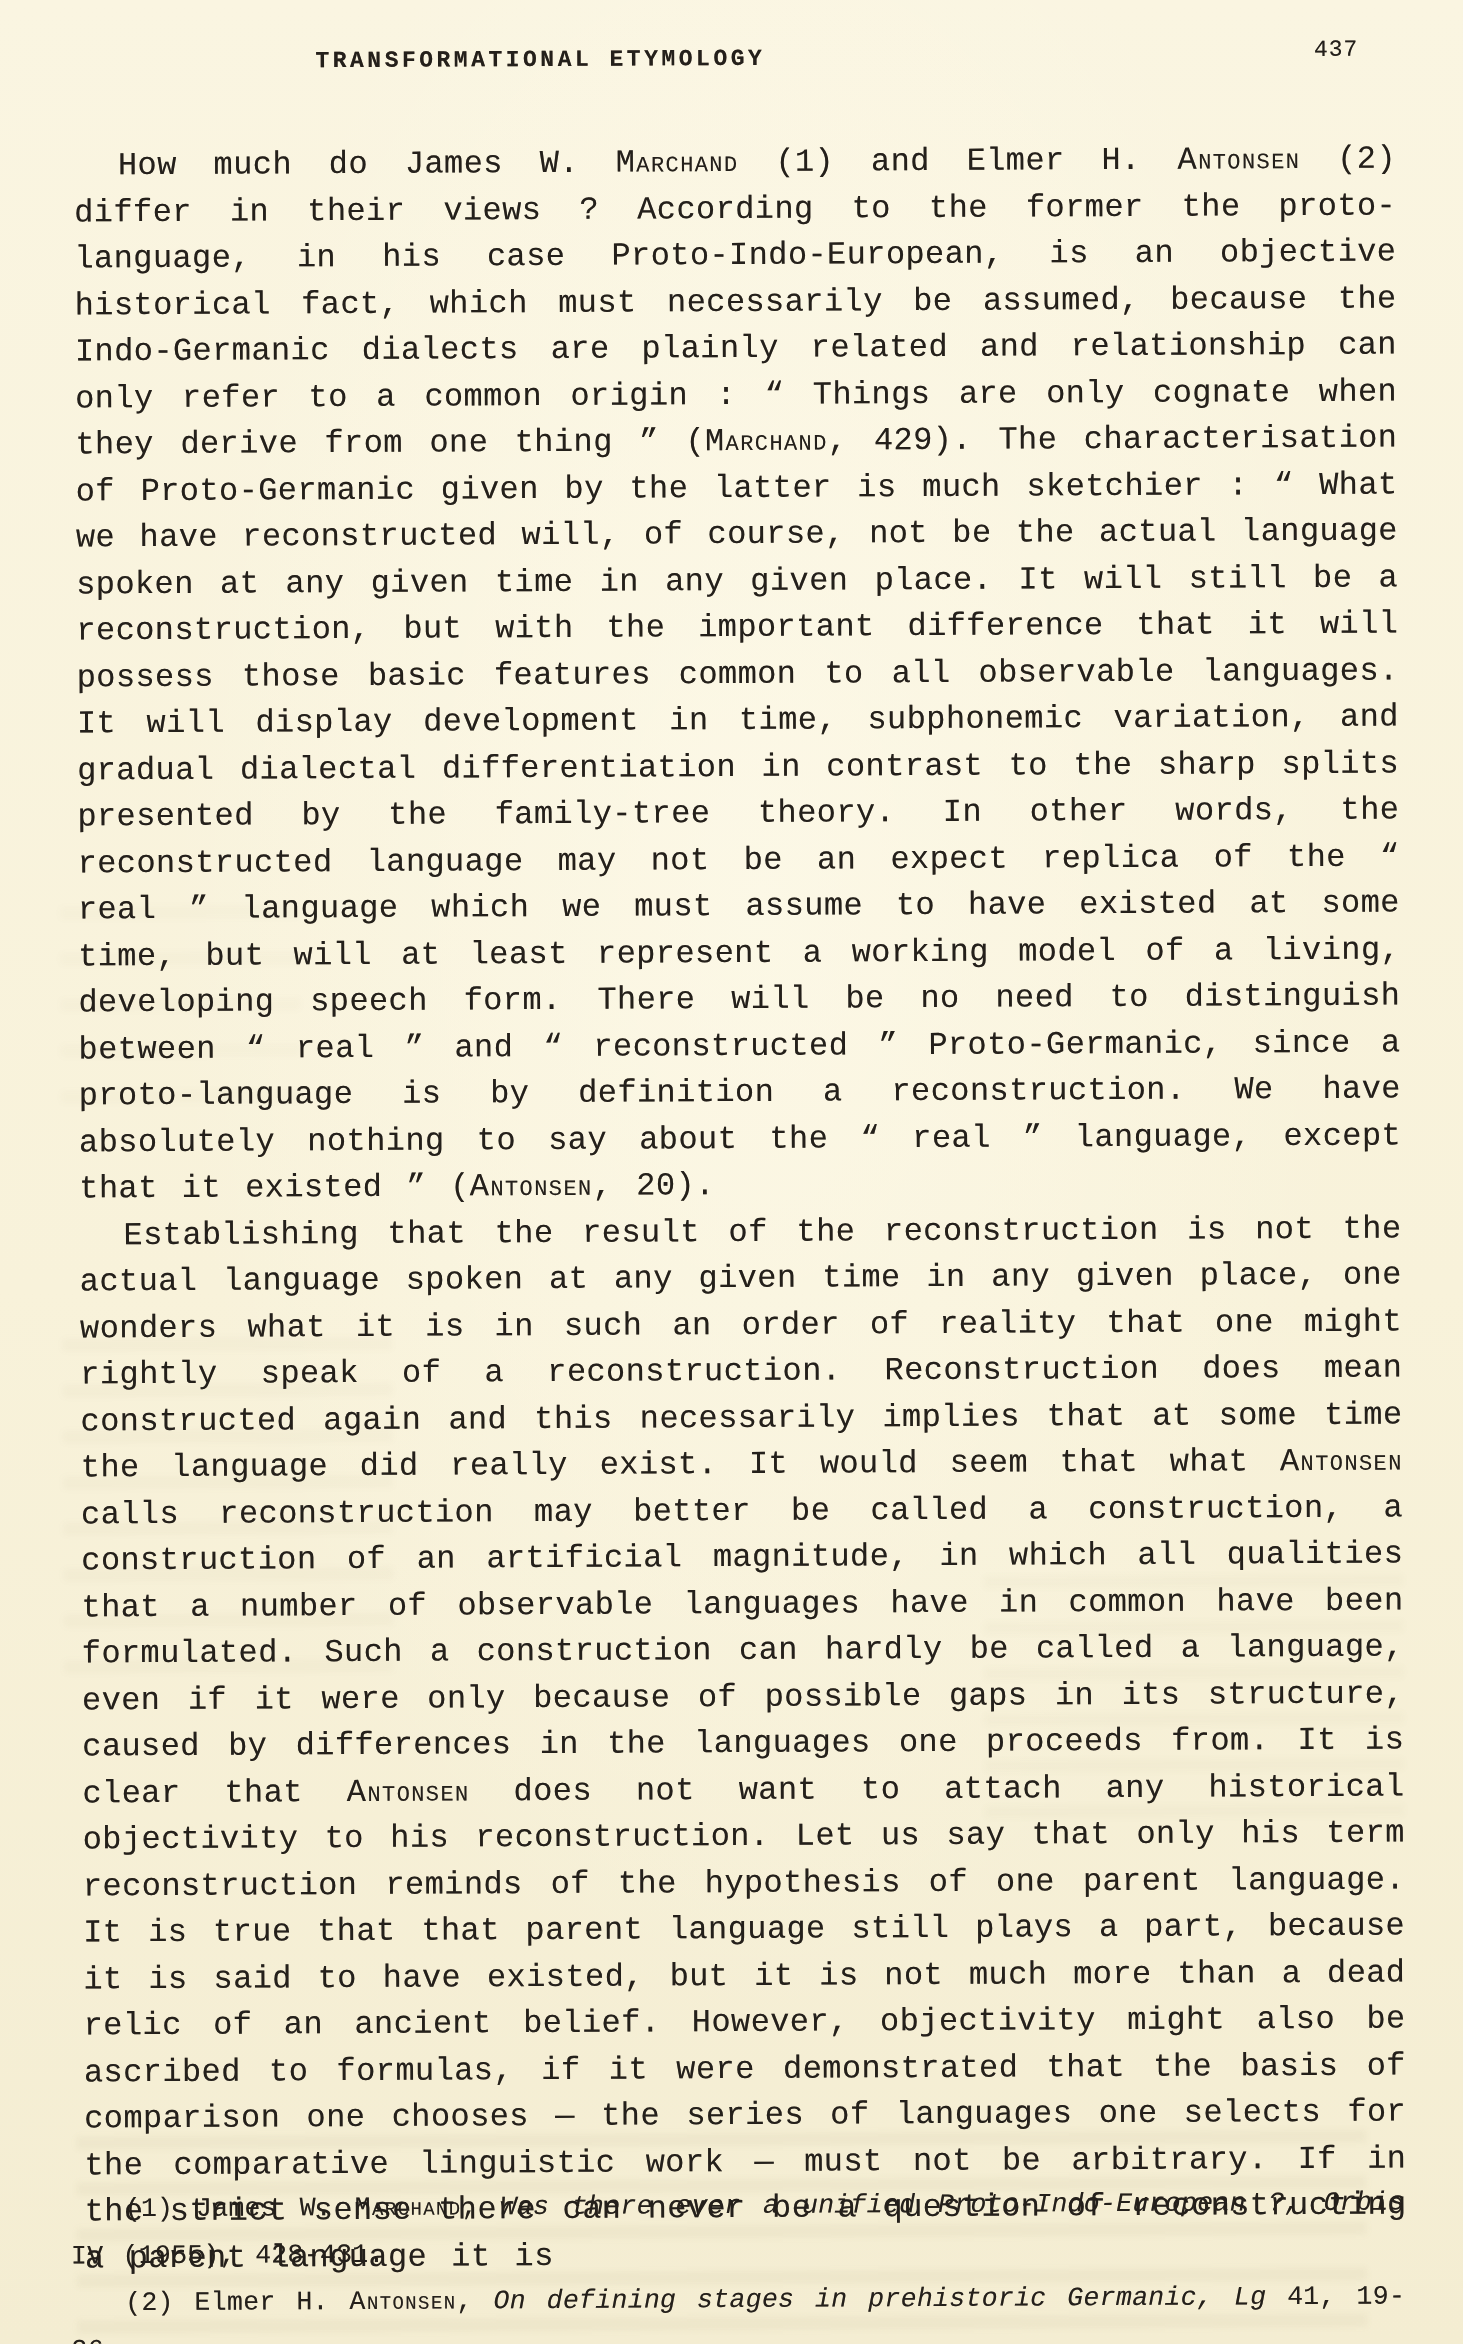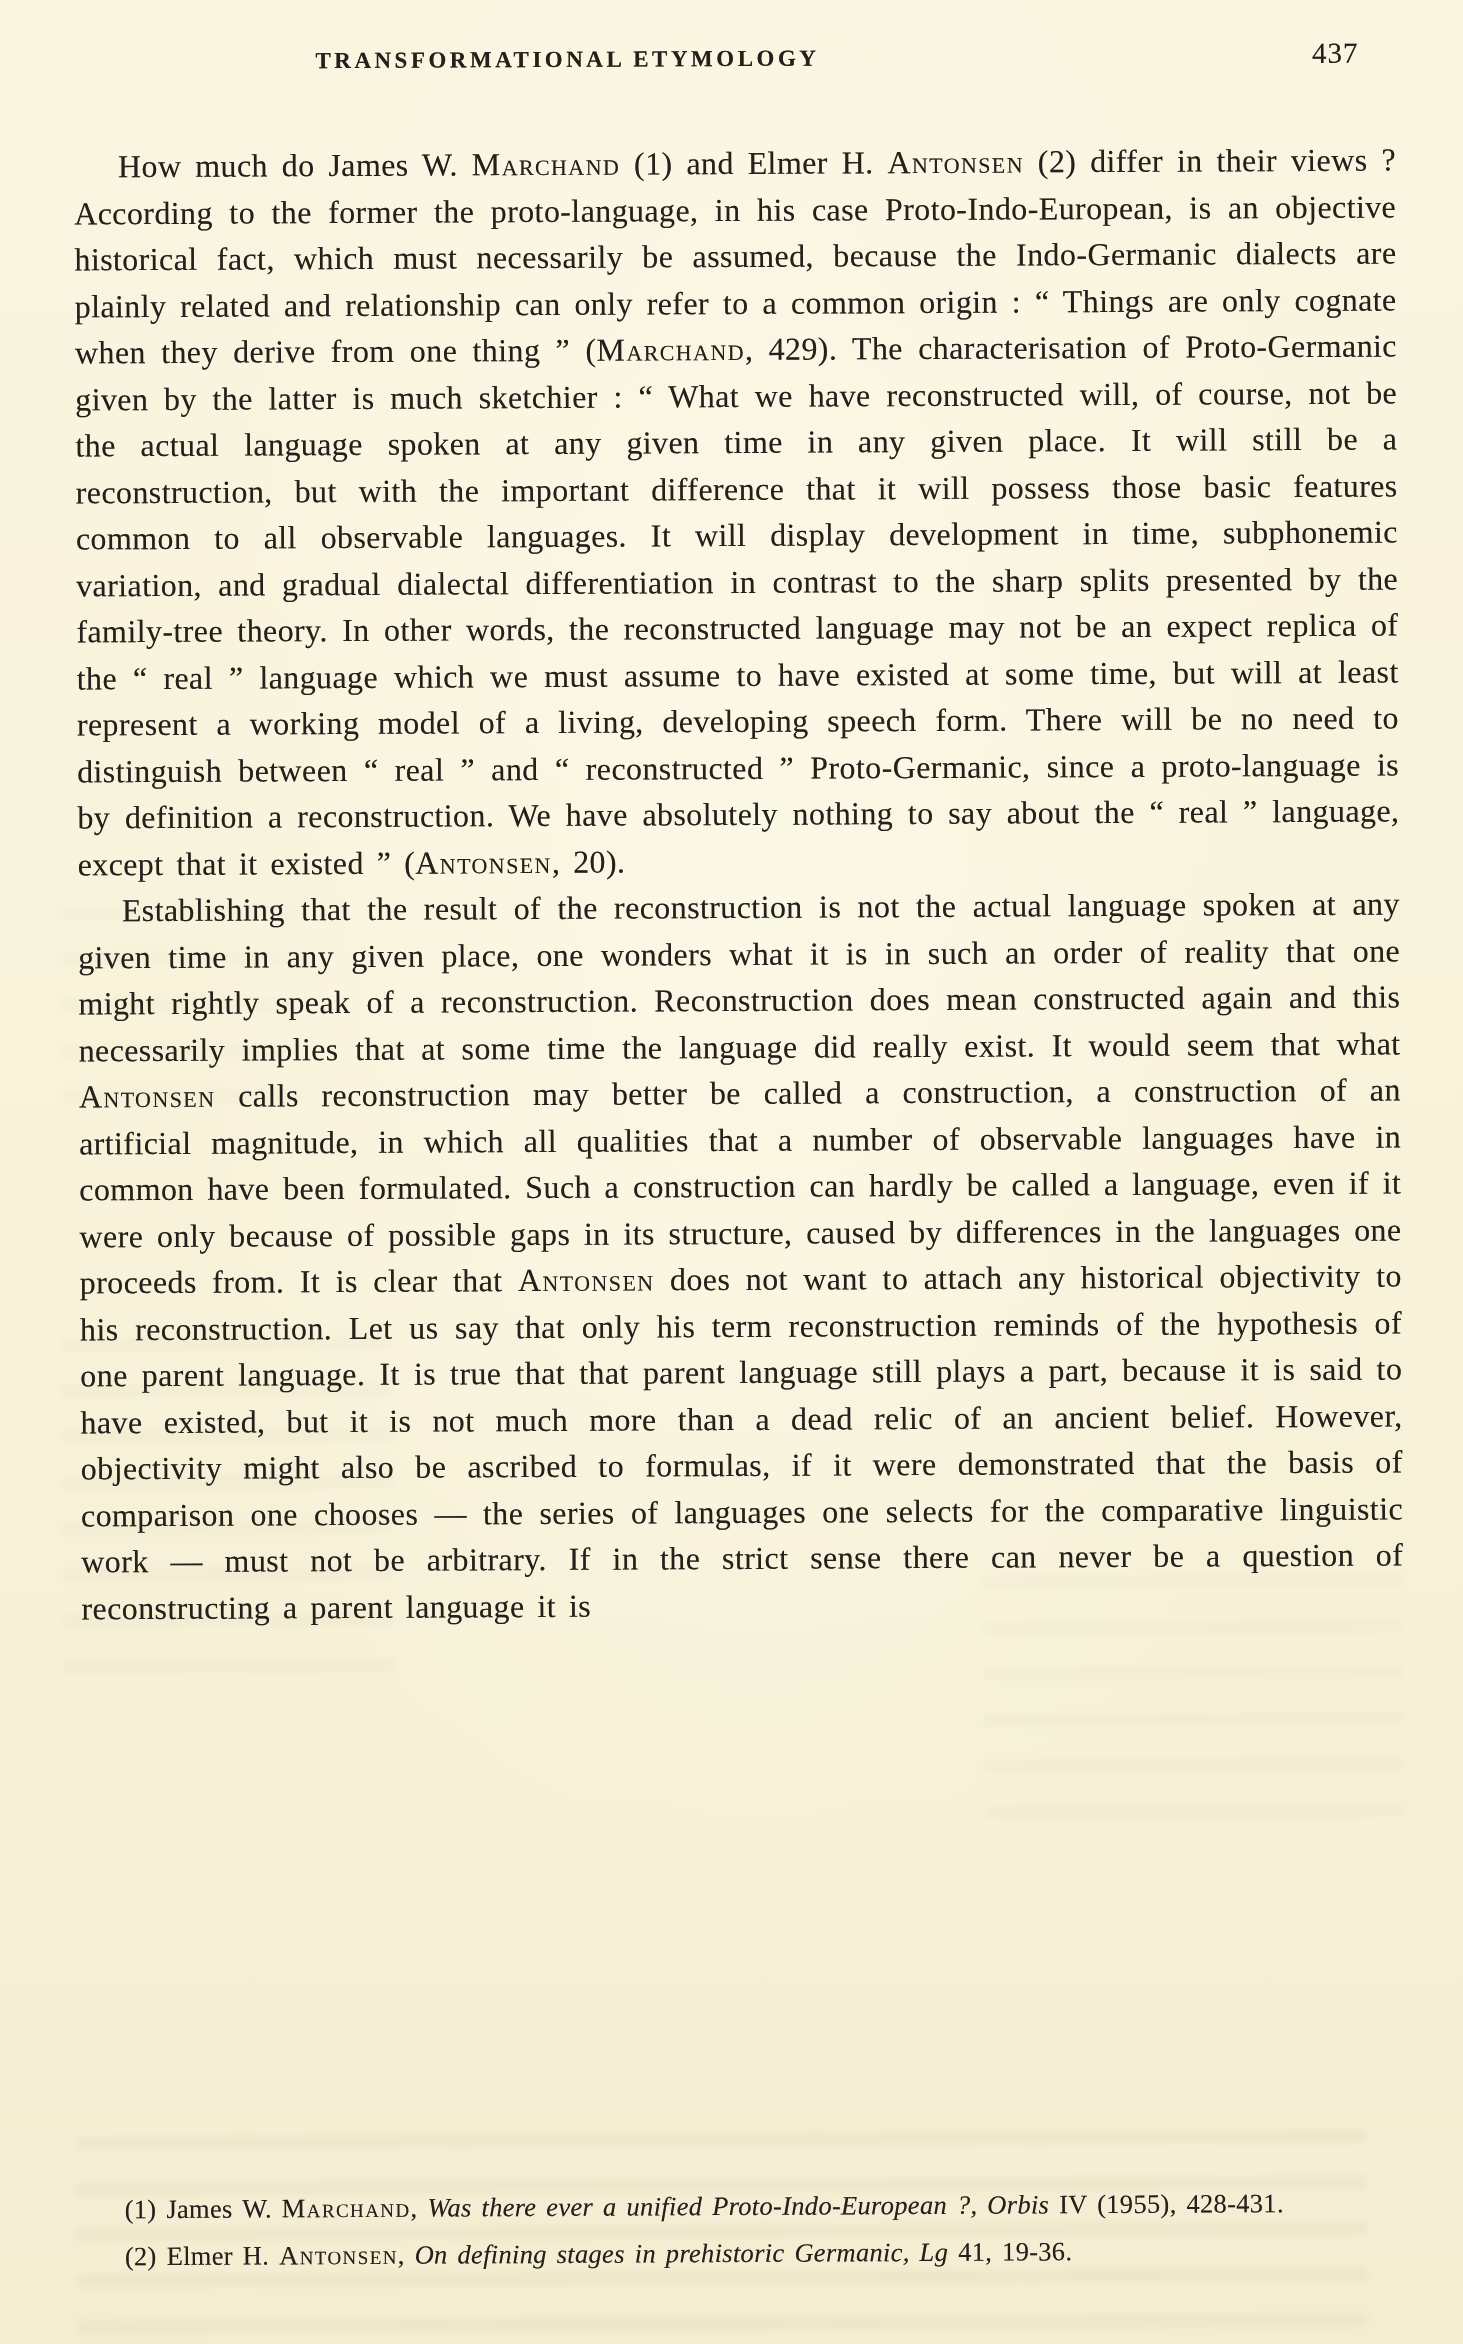--- a/index.html
+++ b/index.html
@@ -5,21 +5,21 @@
   html, body {
     margin: 0;
     padding: 0;
     background: #f6f0d6;
   }
   .page {
     position: relative;
     width: 1463px;
     height: 2344px;
     overflow: hidden;
-    font-family: Liberation Serif, serif;
+    font-family: Liberation Mono, monospace;
     color: #24201b;
     background:
       radial-gradient(ellipse at 52% 38%, rgba(255,252,238,0.55) 0%, rgba(255,252,238,0) 55%),
       linear-gradient(180deg, #faf5e1 0%, #f8f2da 55%, #f4edd2 100%);
   }
   .tilt {
     position: absolute;
     inset: 0;
     transform: rotate(-0.3deg);
     transform-origin: 50% 40%;
@@ -37,21 +37,21 @@
     top: 6px;
     font-size: 23px;
     font-weight: bold;
     letter-spacing: 3.5px;
     text-shadow: 0 0 0.6px rgba(60,30,20,0.55);
   }
   .page-number {
     position: absolute;
     right: 40px;
     top: 0;
-    font-size: 29px;
+    font-size: 23px;
     letter-spacing: 1px;
     text-shadow: 0 0 0.5px rgba(40,30,30,0.5);
   }
   .body-text {
     position: absolute;
     top: 140px;
     left: 78px;
     width: 1322px;
     font-size: 32px;
     line-height: 46.5px;

